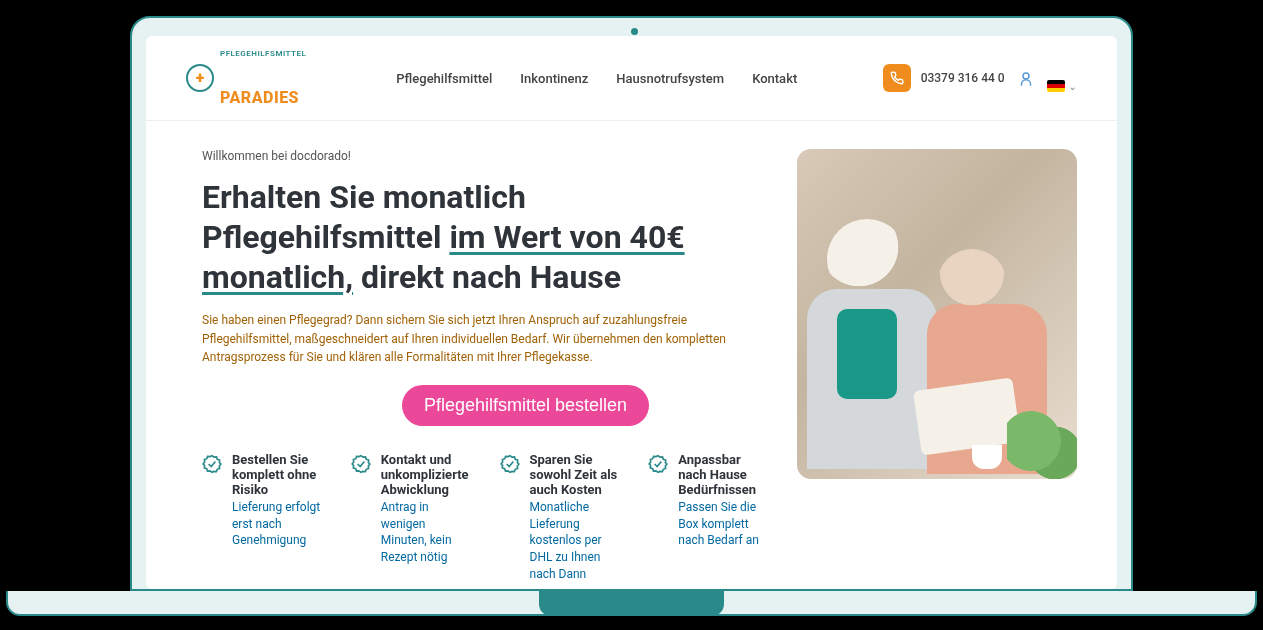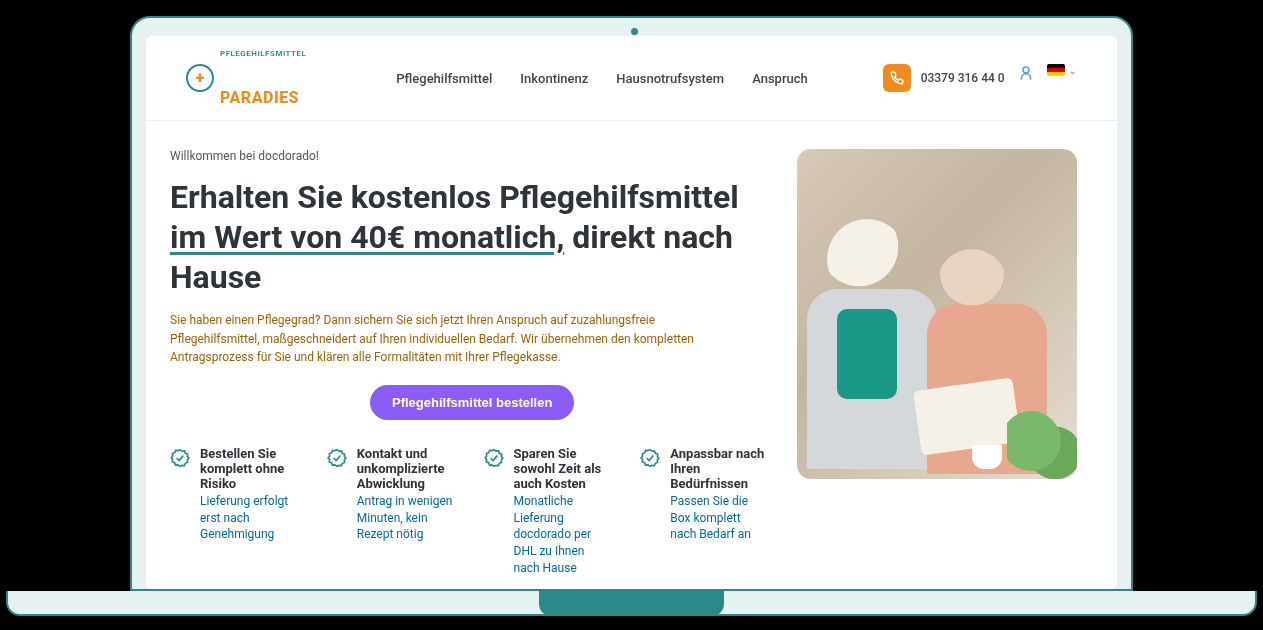--- a/index.html
+++ b/index.html
@@ -89,21 +89,21 @@
     }
     .nav a {
       font-size: 13px;
       color: #444;
       text-decoration: none;
       font-weight: 500;
     }
     .header-right {
       margin-left: auto;
       display: flex;
-      align-items: flex-start;
+      align-items: flex-end;
       gap: 12px;
     }
     .phone-wrap { display: flex; align-items: center; gap: 10px; }
     .phone-icon {
       width: 28px;
       height: 28px;
       background: #f08c1e;
       border-radius: 6px;
       display: flex;
       align-items: center;
@@ -115,21 +115,21 @@
     .flag {
       width: 18px;
       height: 12px;
       background: linear-gradient(to bottom, #000 33%, #dd0000 33%, #dd0000 66%, #ffce00 66%);
       border-radius: 2px;
     }
     .chevron { font-size: 10px; color: #888; }
     
     .main {
       display: flex;
-      padding: 28px 40px 0 24px;
+      padding: 28px 40px 0 56px;
       gap: 30px;
     }
     .content { flex: 1; }
     .welcome { font-size: 12px; color: #555; margin-bottom: 14px; }
     .hero-title {
       font-size: 32px;
       font-weight: 700;
       color: #2f343a;
       line-height: 1.25;
       margin-bottom: 14px;
@@ -142,24 +142,24 @@
     }
     .hero-desc {
       font-size: 12px;
       color: #a16207;
       line-height: 1.55;
       margin-bottom: 18px;
       max-width: 560px;
     }
     .cta {
       display: inline-block;
-      background: #8b5cf6;
+      background: #ec4899;
       color: #fff;
-      font-size: 13px;
-      font-weight: 700;
+      font-size: 18px;
+      font-weight: 400;
       padding: 10px 22px;
       border-radius: 22px;
       border: none;
       cursor: pointer;
       margin-bottom: 26px;
       margin-left: 200px;
     }
     .features {
       display: grid;
       grid-template-columns: 1fr 1fr 1fr 1fr;
@@ -281,21 +281,21 @@
         </div>
         <div class="logo-text-wrap">
           <span class="logo-small">PFLEGEHILFSMITTEL</span>
           <span class="logo-big">PARADIES</span>
         </div>
       </div>
       <nav class="nav">
         <a href="#">Pflegehilfsmittel</a>
         <a href="#">Inkontinenz</a>
         <a href="#">Hausnotrufsystem</a>
-        <a href="#">Anspruch</a>
+        <a href="#">Kontakt</a>
       </nav>
       <div class="header-right">
         <div class="phone-wrap">
           <div class="phone-icon">
             <svg width="14" height="14" viewBox="0 0 24 24" fill="none" stroke="#fff" stroke-width="2.5">
                 <path d="M22 16.92v3a2 2 0 0 1-2.18 2 19.79 19.79 0 0 1-8.63-3.07 19.5 19.5 0 0 1-6-6 19.79 19.79 0 0 1-3.07-8.67A2 2 0 0 1 4.11 2h3a2 2 0 0 1 2 1.72 12.84 12.84 0 0 0 .7 2.81 2 2 0 0 1-.45 2.11L8.09 9.91a16 16 0 0 0 6 6l1.27-1.27a2 2 0 0 1 2.11-.45 12.84 12.84 0 0 0 2.81.7A2 2 0 0 1 22 16.92z"></path>
               </svg>
           </div>
           <span class="phone-text">03379 316 44 0</span>
         </div>
@@ -309,21 +309,21 @@
           <div class="flag"></div>
           <span class="chevron">⌄</span>
         </div>
       </div>
     </div>
 
     <div class="main">
       <div class="content">
         <p class="welcome">Willkommen bei docdorado!</p>
         <h1 class="hero-title">
-          <span>Erhalten Sie kostenlos Pflegehilfsmittel </span><span class="underline">im Wert von 40€ monatlich,</span><span> direkt nach Hause</span>
+          <span>Erhalten Sie monatlich Pflegehilfsmittel </span><span class="underline">im Wert von 40€ monatlich,</span><span> direkt nach Hause</span>
         </h1>
         <p class="hero-desc">Sie haben einen Pflegegrad? Dann sichern Sie sich jetzt Ihren Anspruch auf zuzahlungsfreie Pflegehilfsmittel, maßgeschneidert auf Ihren individuellen Bedarf. Wir übernehmen den kompletten Antragsprozess für Sie und klären alle Formalitäten mit Ihrer Pflegekasse.</p>
         <button class="cta">Pflegehilfsmittel bestellen</button>
 
         <div class="features">
           <div class="feature">
             <svg class="check-badge" viewBox="0 0 24 24" fill="none" stroke="#2a8a8a" stroke-width="2">
                 <path d="M12 2l2.4 1.8 3-.3 1 2.8 2.8 1-.3 3L22.6 12l-1.8 2.4.3 3-2.8 1-1 2.8-3-.3L12 22l-2.4-1.8-3 .3-1-2.8-2.8-1 .3-3L1.4 12l1.8-2.4-.3-3 2.8-1 1-2.8 3 .3z"></path>
                 <polyline points="8 12 11 15 16 9"></polyline>
               </svg>
@@ -342,30 +342,30 @@
               <div class="feature-desc">Antrag in wenigen Minuten, kein Rezept nötig</div>
             </div>
           </div>
           <div class="feature">
             <svg class="check-badge" viewBox="0 0 24 24" fill="none" stroke="#2a8a8a" stroke-width="2">
                 <path d="M12 2l2.4 1.8 3-.3 1 2.8 2.8 1-.3 3L22.6 12l-1.8 2.4.3 3-2.8 1-1 2.8-3-.3L12 22l-2.4-1.8-3 .3-1-2.8-2.8-1 .3-3L1.4 12l1.8-2.4-.3-3 2.8-1 1-2.8 3 .3z"></path>
                 <polyline points="8 12 11 15 16 9"></polyline>
               </svg>
             <div>
               <div class="feature-title">Sparen Sie sowohl Zeit als auch Kosten</div>
-              <div class="feature-desc">Monatliche Lieferung docdorado per DHL zu Ihnen nach Hause</div>
+              <div class="feature-desc">Monatliche Lieferung kostenlos per DHL zu Ihnen nach Dann</div>
             </div>
           </div>
           <div class="feature">
             <svg class="check-badge" viewBox="0 0 24 24" fill="none" stroke="#2a8a8a" stroke-width="2">
                 <path d="M12 2l2.4 1.8 3-.3 1 2.8 2.8 1-.3 3L22.6 12l-1.8 2.4.3 3-2.8 1-1 2.8-3-.3L12 22l-2.4-1.8-3 .3-1-2.8-2.8-1 .3-3L1.4 12l1.8-2.4-.3-3 2.8-1 1-2.8 3 .3z"></path>
                 <polyline points="8 12 11 15 16 9"></polyline>
               </svg>
             <div>
-              <div class="feature-title">Anpassbar nach Ihren Bedürfnissen</div>
+              <div class="feature-title">Anpassbar nach Hause Bedürfnissen</div>
               <div class="feature-desc">Passen Sie die Box komplett nach Bedarf an</div>
             </div>
           </div>
         </div>
       </div>
 
       <div class="hero-image">
         <div class="person-1"></div>
         <div class="person-2"></div>
         <div class="tablet"></div>

